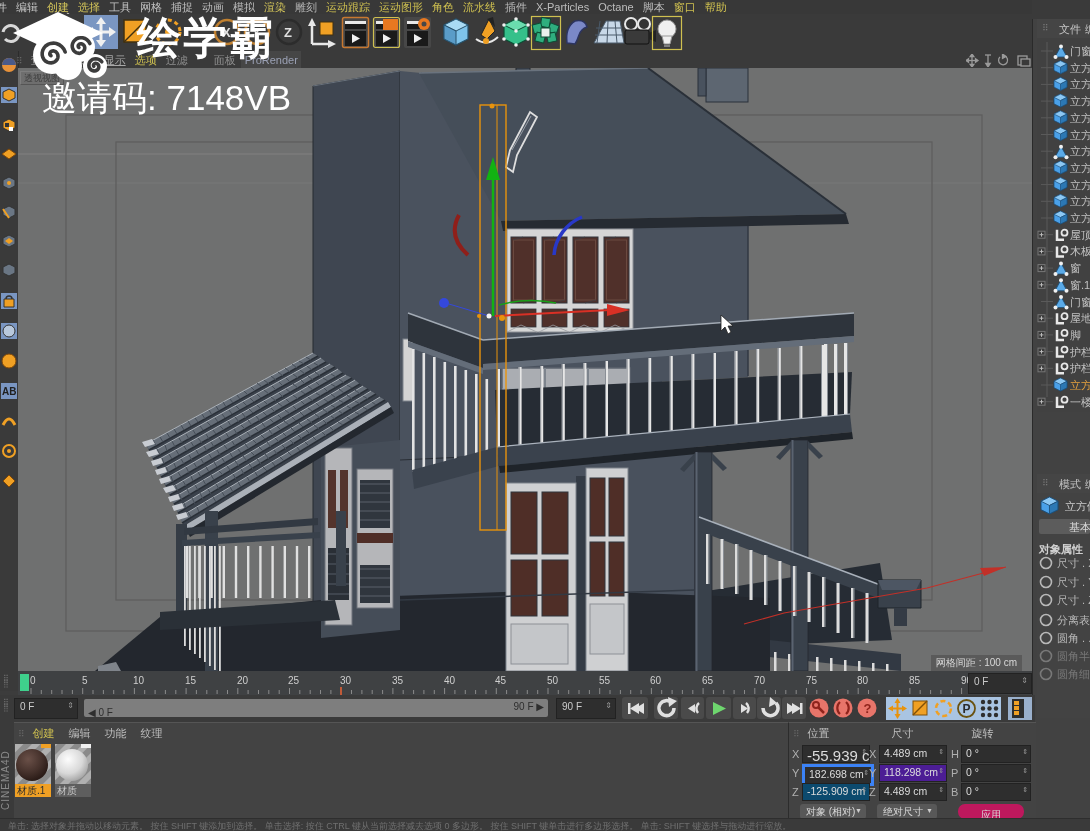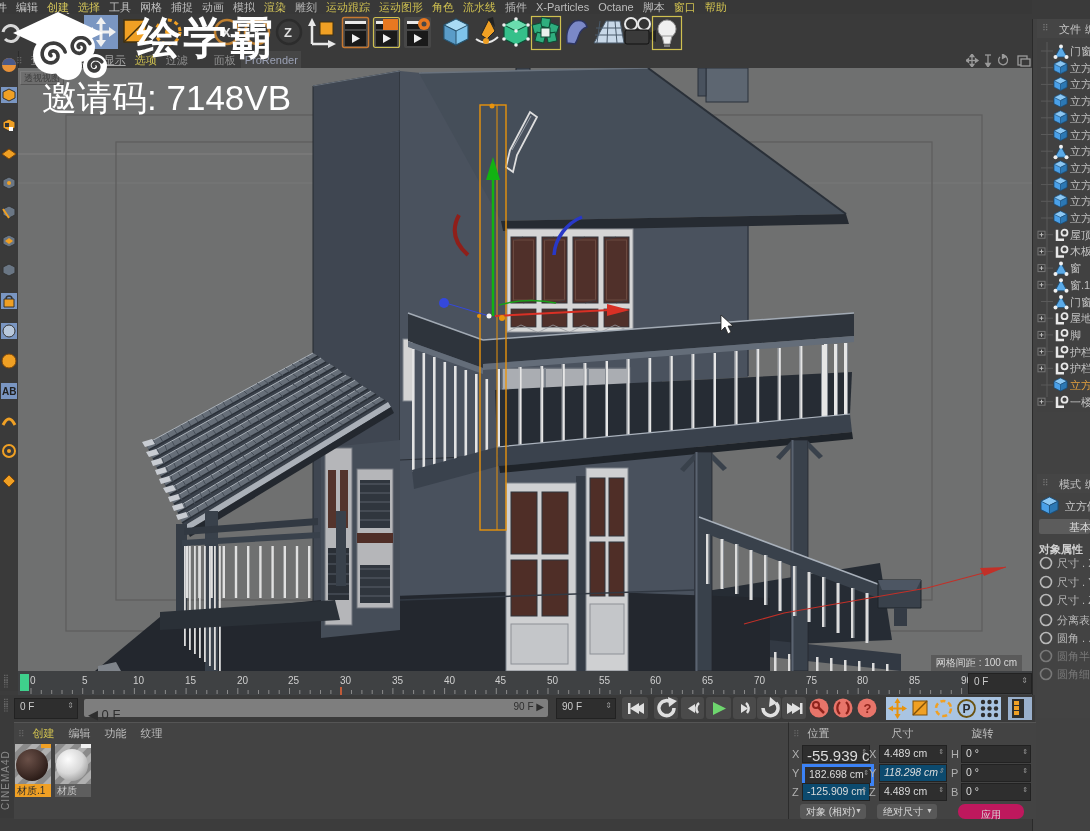--- a/index.html
+++ b/index.html
@@ -1055,21 +1055,21 @@
       <span style="position:absolute;right:3px;top:2px;font-size:8px;color:#999;">⇕</span>
     </div>
 <div class="abs" style="left:0;top:695px;width:1035px;height:27px;background:#3a3a3a;"></div>
 <div class="abs" style="left:3px;top:676px;font-size:8px;color:#6e6e6e;line-height:5px;">⣿<br>⣿</div>
 <div class="abs" style="left:3px;top:700px;font-size:8px;color:#6e6e6e;line-height:5px;">⣿<br>⣿</div>
 <div class="abs" style="left:14px;top:698px;width:62px;height:19px;background:#2e2e2e;border:1px solid #222;">
       <span style="position:absolute;left:5px;top:2px;font-size:10px;color:#ccc;">0 F</span>
       <span style="position:absolute;right:3px;top:2px;font-size:8px;color:#999;">⇕</span>
     </div>
 <div class="abs" style="left:84px;top:699px;width:464px;height:18px;background:#7e7e7e;border-radius:2px;">
-      <span style="position:absolute;left:4px;top:8px;font-size:13px;color:#2e2e2e;text-align:right;">◀ 0 F</span>
+      <span style="position:absolute;left:4px;top:8px;font-size:10px;color:#2e2e2e;text-align:right;">◀ 0 F</span>
       <span style="position:absolute;right:4px;top:2px;font-size:10px;color:#2e2e2e;">90 F ▶</span>
     </div>
 <div class="abs" style="left:556px;top:698px;width:58px;height:19px;background:#2e2e2e;border:1px solid #222;">
       <span style="position:absolute;left:5px;top:2px;font-size:10px;color:#ccc;">90 F</span>
       <span style="position:absolute;right:3px;top:2px;font-size:8px;color:#999;">⇕</span>
     </div>
 <svg class="abs" style="left:0;top:695px;" width="1035" height="27" viewBox="0 0 1035 27">
       <rect x="622" y="2" width="26" height="22" rx="3" fill="#4a4a4a"></rect>
       <rect x="628" y="8" width="2.5" height="11" fill="#e0e0e0"></rect>
       <polygon points="644,8 635,13.5 644,19" fill="#e0e0e0"></polygon>
@@ -1184,21 +1184,21 @@
     <div class="abs txt" style="left:802px;top:783px;width:66px;height:16px;background:#0c4a6e;border:1px solid #222;overflow:hidden;">
       <span style="position:absolute;left:4px;top:1px;font-size:10.5px;color:#dcdcdc;">-125.909 cm</span>
       <span style="position:absolute;right:2px;top:2px;font-size:7px;color:#999;">⇕</span>
     </div>
 <div class="abs txt" style="left:869px;top:748px;font-size:11px;color:#b0b0b0;">X</div>
     <div class="abs txt" style="left:879px;top:745px;width:66px;height:16px;background:#2e2e2e;border:1px solid #222;overflow:hidden;">
       <span style="position:absolute;left:4px;top:1px;font-size:10.5px;color:#dcdcdc;">4.489 cm</span>
       <span style="position:absolute;right:2px;top:2px;font-size:7px;color:#999;">⇕</span>
     </div>
 <div class="abs txt" style="left:869px;top:767px;font-size:11px;color:#b0b0b0;">Y</div>
-    <div class="abs txt" style="left:879px;top:764px;width:66px;height:16px;background:#0c4a6e;border:1px solid #222;overflow:hidden;font-style:italic;">
+    <div class="abs txt" style="left:879px;top:764px;width:66px;height:16px;background:#4c1d95;border:1px solid #222;overflow:hidden;">
       <span style="position:absolute;left:4px;top:1px;font-size:10.5px;color:#dcdcdc;">118.298 cm</span>
       <span style="position:absolute;right:2px;top:2px;font-size:7px;color:#999;">⇕</span>
     </div>
 <div class="abs txt" style="left:869px;top:786px;font-size:11px;color:#b0b0b0;">Z</div>
     <div class="abs txt" style="left:879px;top:783px;width:66px;height:16px;background:#2e2e2e;border:1px solid #222;overflow:hidden;">
       <span style="position:absolute;left:4px;top:1px;font-size:10.5px;color:#dcdcdc;">4.489 cm</span>
       <span style="position:absolute;right:2px;top:2px;font-size:7px;color:#999;">⇕</span>
     </div>
 <div class="abs txt" style="left:951px;top:748px;font-size:11px;color:#b0b0b0;">H</div>
     <div class="abs txt" style="left:961px;top:745px;width:68px;height:16px;background:#2e2e2e;border:1px solid #222;overflow:hidden;">
@@ -1217,20 +1217,23 @@
     </div>
 <div class="abs" style="left:800px;top:804px;width:66px;height:15px;background:#585858;border-radius:3px;">
       <span style="position:absolute;left:6px;top:1px;font-size:10px;color:#d8d8d8;">对象 (相对)</span>
       <span style="position:absolute;right:4px;top:3px;font-size:7px;color:#ccc;">▼</span>
     </div>
 <div class="abs" style="left:877px;top:804px;width:60px;height:15px;background:#585858;border-radius:3px;">
       <span style="position:absolute;left:6px;top:1px;font-size:10px;color:#d8d8d8;">绝对尺寸</span>
       <span style="position:absolute;right:4px;top:3px;font-size:7px;color:#ccc;">▼</span>
     </div>
 <div class="abs" style="left:958px;top:804px;width:66px;height:15px;background:#be185d;border-radius:7px;text-align:center;"><span style="font-size:10px;color:#d8d8d8;line-height:15px;">应用</span></div>
+<div class="abs" style="left:0;top:818px;width:1090px;height:13px;background:#3a3a3a;border-top:1px solid #2e2e2e;">
+      <div class="txt" style="position:absolute;left:8px;top:1px;font-size:9px;color:#6f6f6f;">单击: 选择对象并拖动以移动元素。 按住 SHIFT 键添加到选择。 单击选择: 按住 CTRL 键从当前选择减去选项 0 多边形。 按住 SHIFT 键单击进行多边形选择。 单击: SHIFT 键选择与拖动进行缩放。</div>
+    </div>
 <svg class="abs" style="left:0;top:0;pointer-events:none;z-index:10;" width="340" height="130" viewBox="0 0 340 130">
 <g fill="#ffffff">
 <polygon points="58,12 103,33 58,54 13,33"></polygon>
 <circle cx="52" cy="55" r="19"></circle>
 <circle cx="80" cy="47" r="15"></circle>
 <circle cx="95" cy="66" r="12"></circle>
 <circle cx="68" cy="66" r="14"></circle>
 <rect x="52" y="42" width="40" height="16"></rect>
 </g>
 <g fill="none" stroke="#3c3c3c" stroke-width="3.6" stroke-linecap="round">

